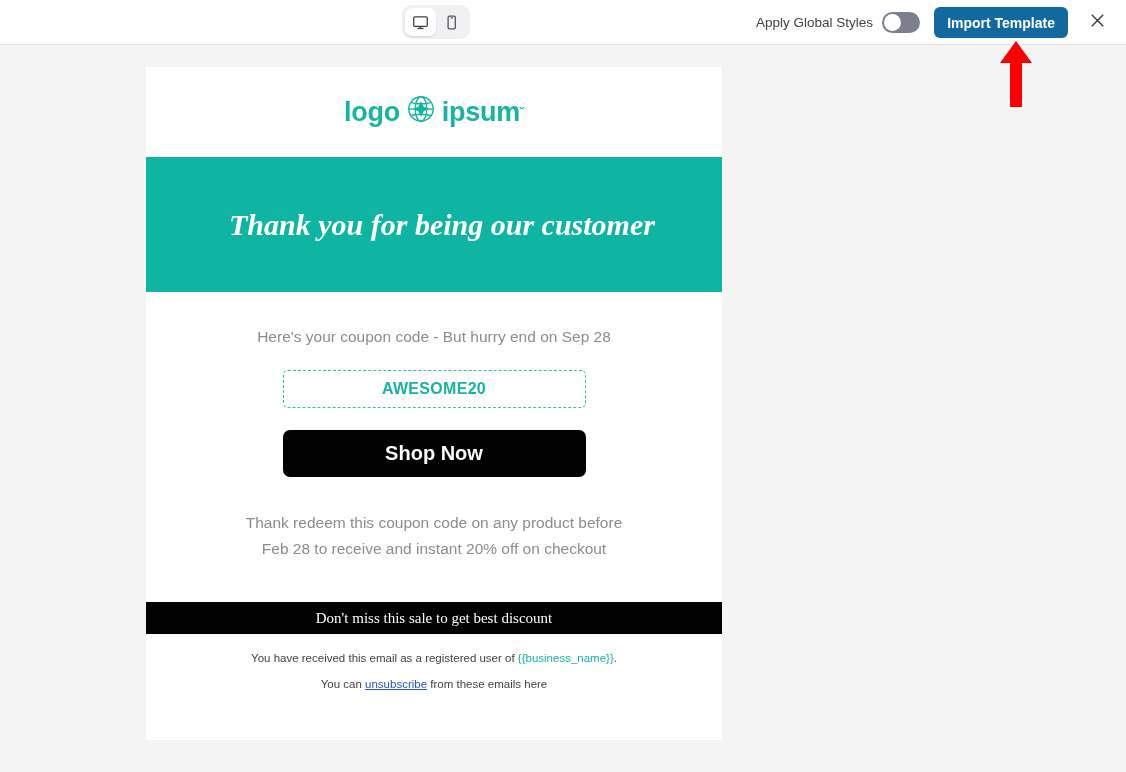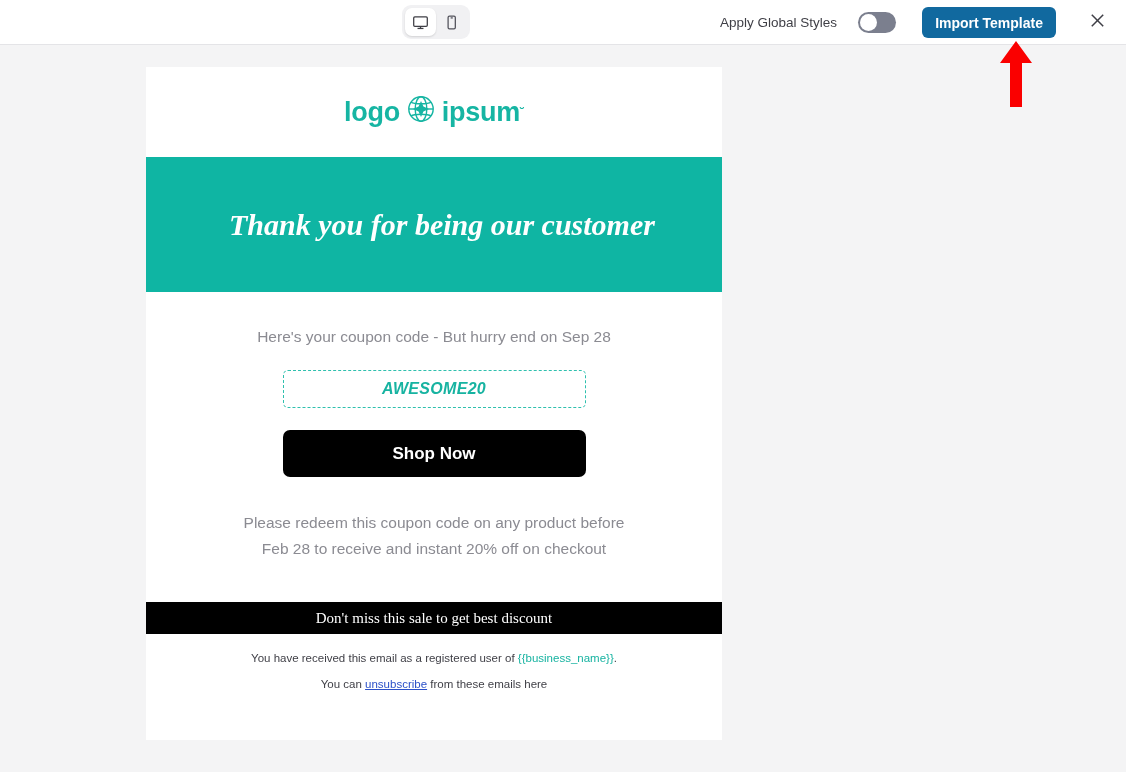--- a/index.html
+++ b/index.html
@@ -36,21 +36,21 @@
     border-radius: 7px;
     cursor: pointer;
   }
   .device-btn.active { background: #ffffff; box-shadow: 0 1px 2px rgba(0,0,0,.13); }
   .device-btn svg { display: block; }
 
   
   .right-cluster {
     position: absolute; right: 12px; top: 0;
     height: 45px;
-    display: flex; align-items: center; gap: 12px;
+    display: flex; align-items: center; gap: 0;
   }
   .gs-label {
     font-size: 13.5px; color: #3f3f46;
     margin-right: 9px; white-space: nowrap;
   }
   .switch {
     width: 38px; height: 21px;
     background: #7b7f8e;
     border-radius: 11px;
     position: relative;
@@ -136,29 +136,28 @@
     width: 303px; height: 38px;
     margin: 0 auto 22px;
     border: 1px dashed #2fc0ae;
     border-radius: 5px;
     display: flex; align-items: center; justify-content: center;
     font-size: 16px; font-weight: bold;
     color: #17b3a1;
     letter-spacing: .3px;
     cursor: pointer;
     background: #ffffff;
-    font-style: italic;
   }
   .shop-btn {
     width: 303px; height: 47px;
     margin: 0 auto 33px;
     background: #000000;
     color: #ffffff;
     border: none; border-radius: 7px;
-    font-size: 17px; font-weight: bold;
+    font-size: 20px; font-weight: bold;
     cursor: pointer;
     display: flex; align-items: center; justify-content: center;
     font-family: "Liberation Sans", sans-serif;
   }
   .redeem {
     font-size: 15.5px; color: #8b8b92;
     line-height: 26px;
     margin: 0 0 32px;
   }
 
@@ -258,21 +257,21 @@
   <div class="body-block">
     <p class="sub">Here's your coupon code - But hurry end on Sep 28</p>
 
     <div class="coupon">
       <span>AWESOME20</span>
     </div>
 
     <button class="shop-btn">Shop Now</button>
 
     <p class="redeem">
-      <span>Please redeem this coupon code on any product before</span><br>
+      <span>Thank redeem this coupon code on any product before</span><br>
       <span>Feb 28 to receive and instant 20% off on checkout</span>
     </p>
   </div>
 
   <div class="strip">
     <span class="strip-text">Don't miss this sale to get best discount</span>
   </div>
 
   <div class="footer">
     <p>

